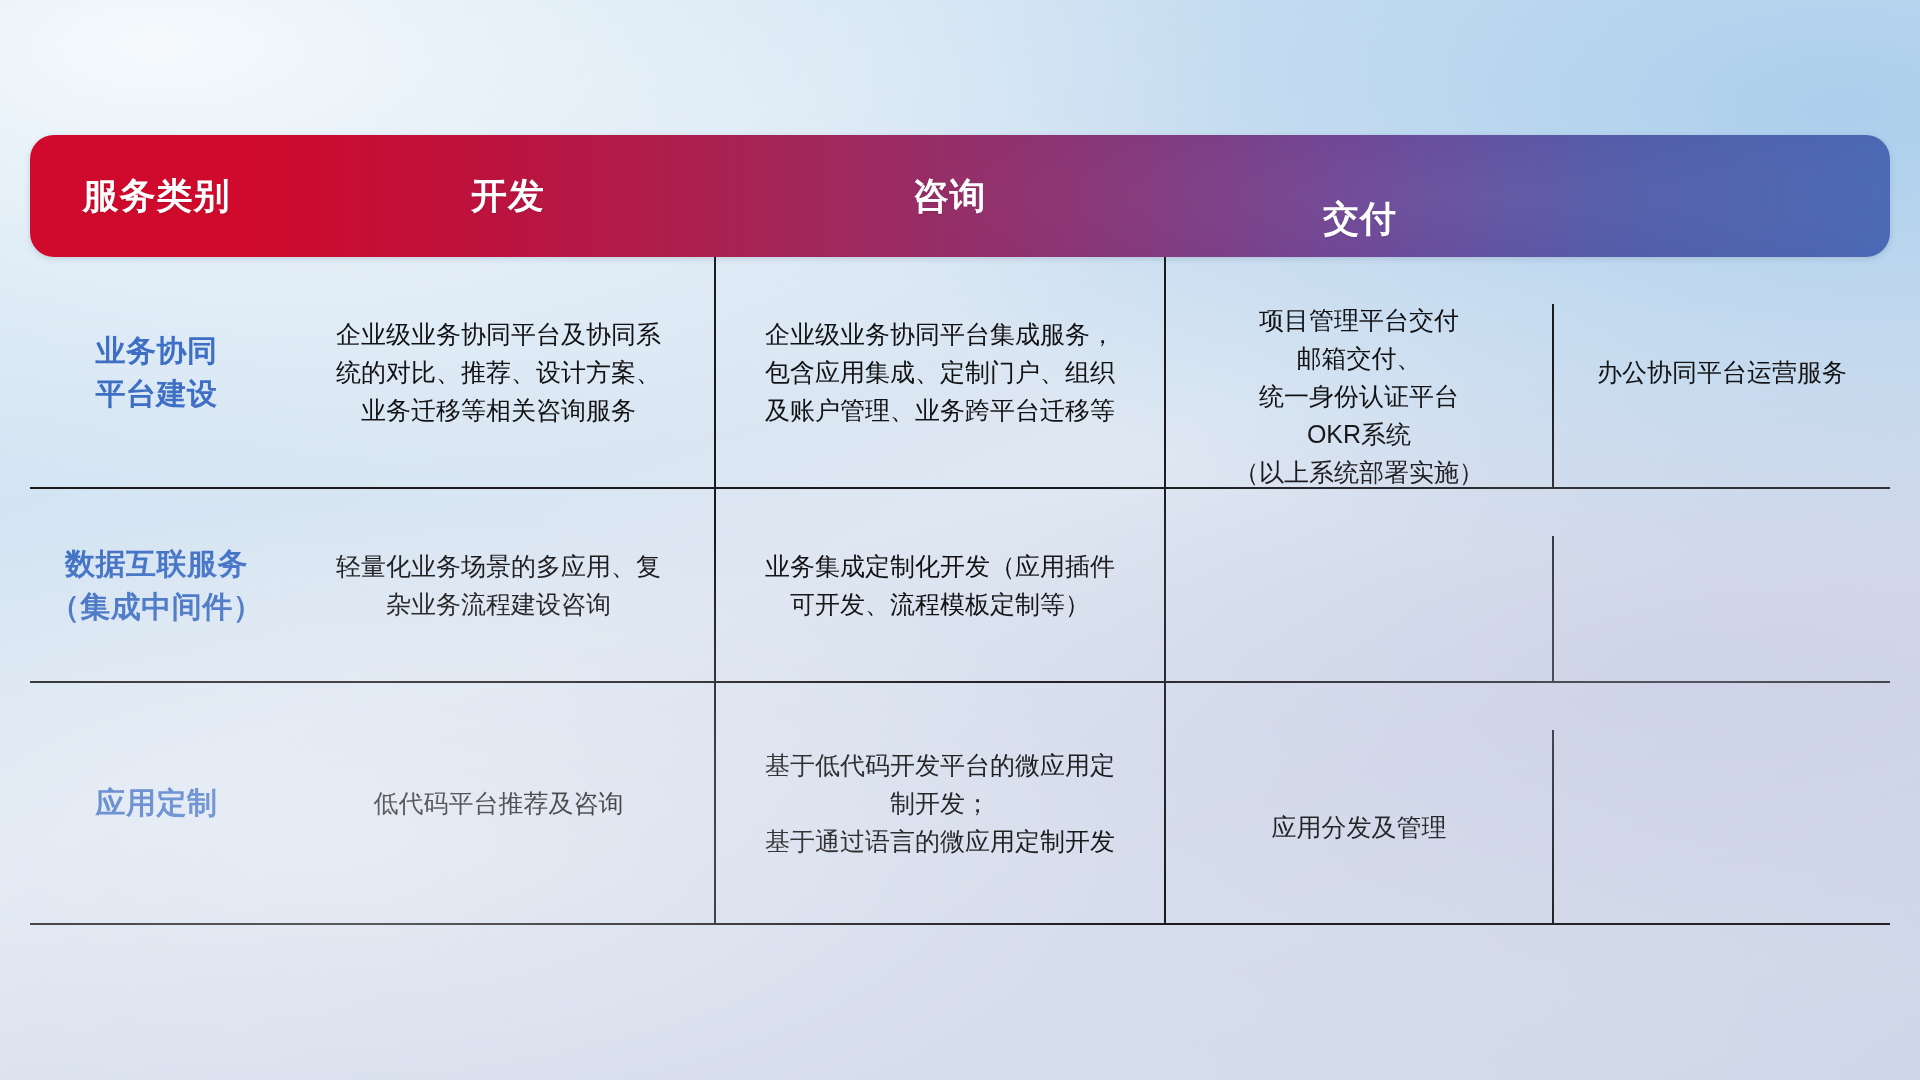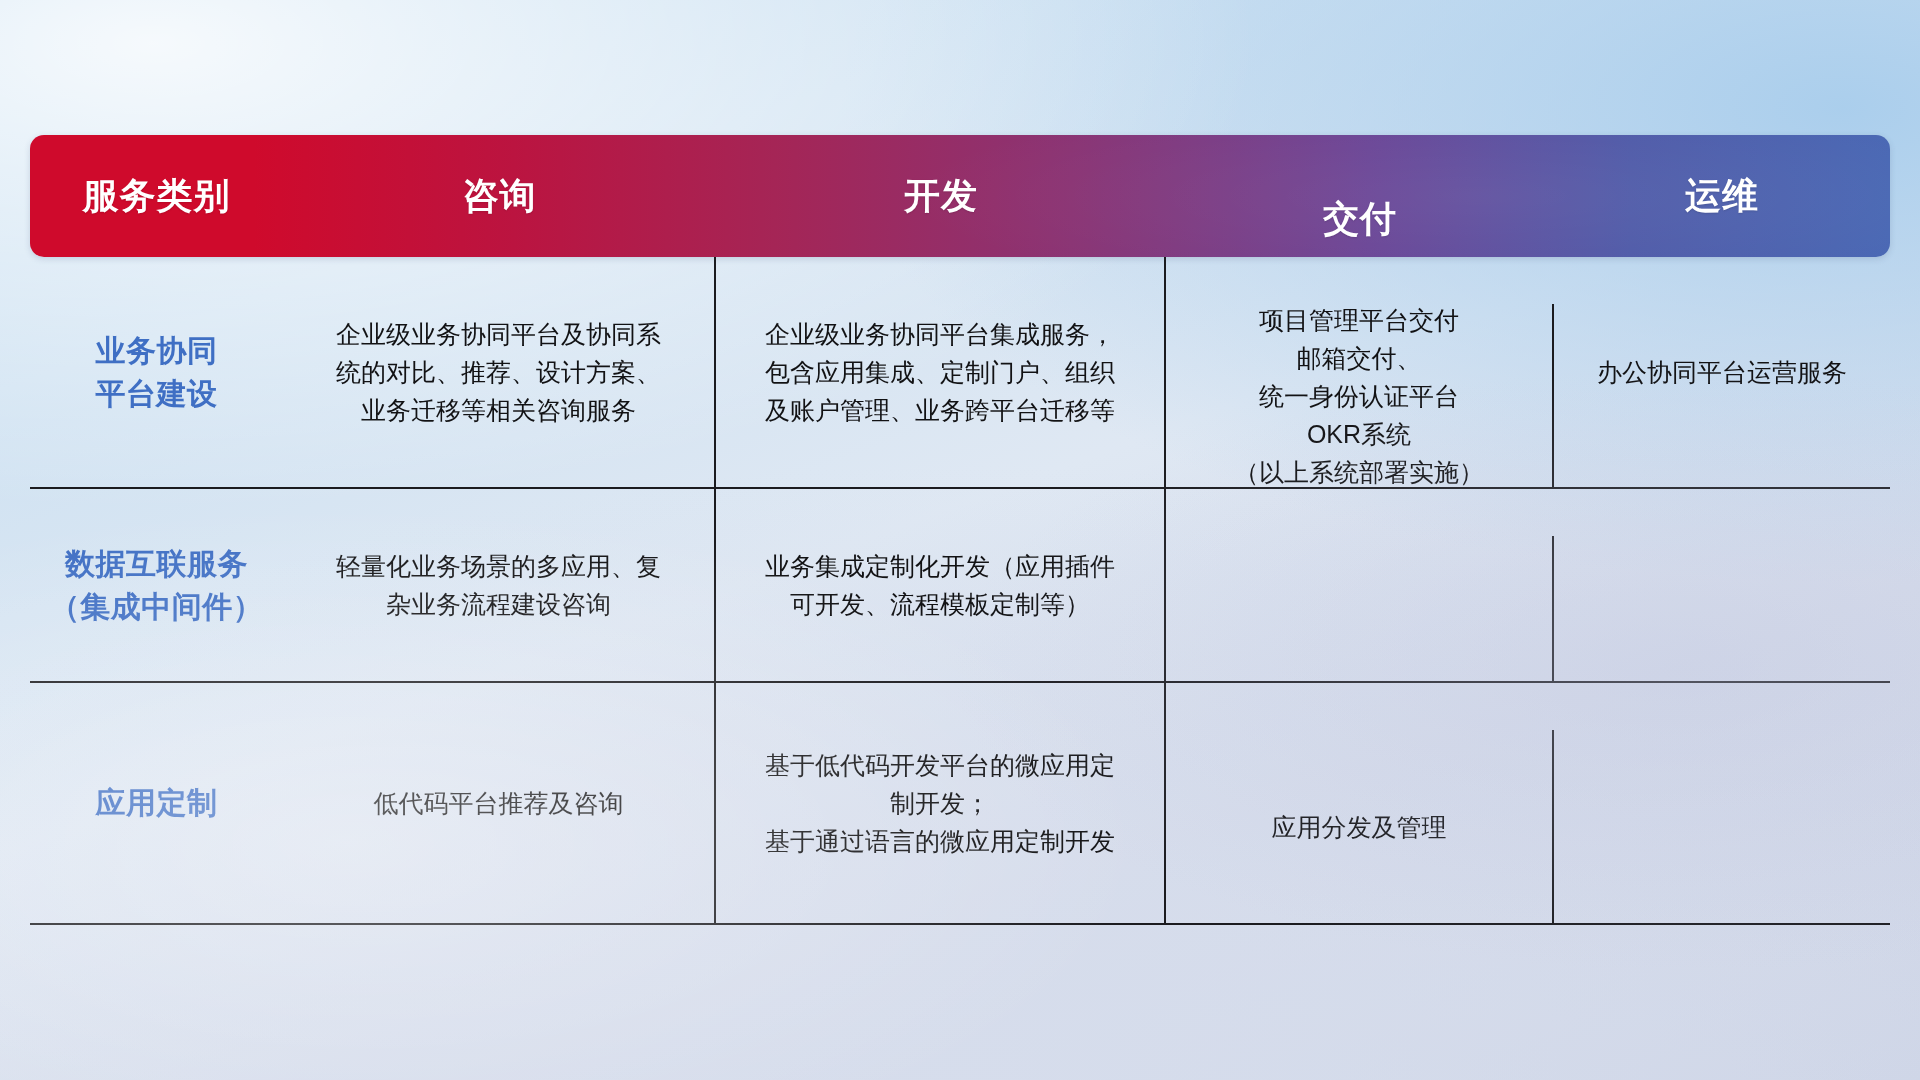--- a/index.html
+++ b/index.html
@@ -39,21 +39,21 @@
   .table-wrap {
     position: absolute;
     left: 30px;
     top: 135px;
     width: 1860px;
   }
 
   .thead {
     display: flex;
     height: 122px;
-    border-radius: 14px;
+    border-radius: 24px;
     overflow: hidden;
     background: linear-gradient(90deg,
         #cf0a2c 0%,
         #cf0a2c 12%,
         #bb1440 26%,
         #a52556 40%,
         #8a3474 56%,
         #6a4596 72%,
         #4f5aa8 86%,
         #4a68b4 100%);
@@ -127,24 +127,23 @@
 </style>
 </head>
 <body>
 
 <div class="page">
 
   <div class="table-wrap">
 
     <div class="thead">
       <div class="th c1">服务类别</div>
+      <div class="th c3">开发</div>
       <div class="th c2">咨询</div>
-      <div class="th c3">开发</div>
       <div class="th c4">交付</div>
-      <div class="th c5">运维</div>
     </div>
 
     <div class="tbody">
 
       <div class="tr row1">
         <div class="td c1 no-rule">
           <span class="cat cell-text">业务协同
 平台建设</span>
         </div>
         <div class="td c2">

